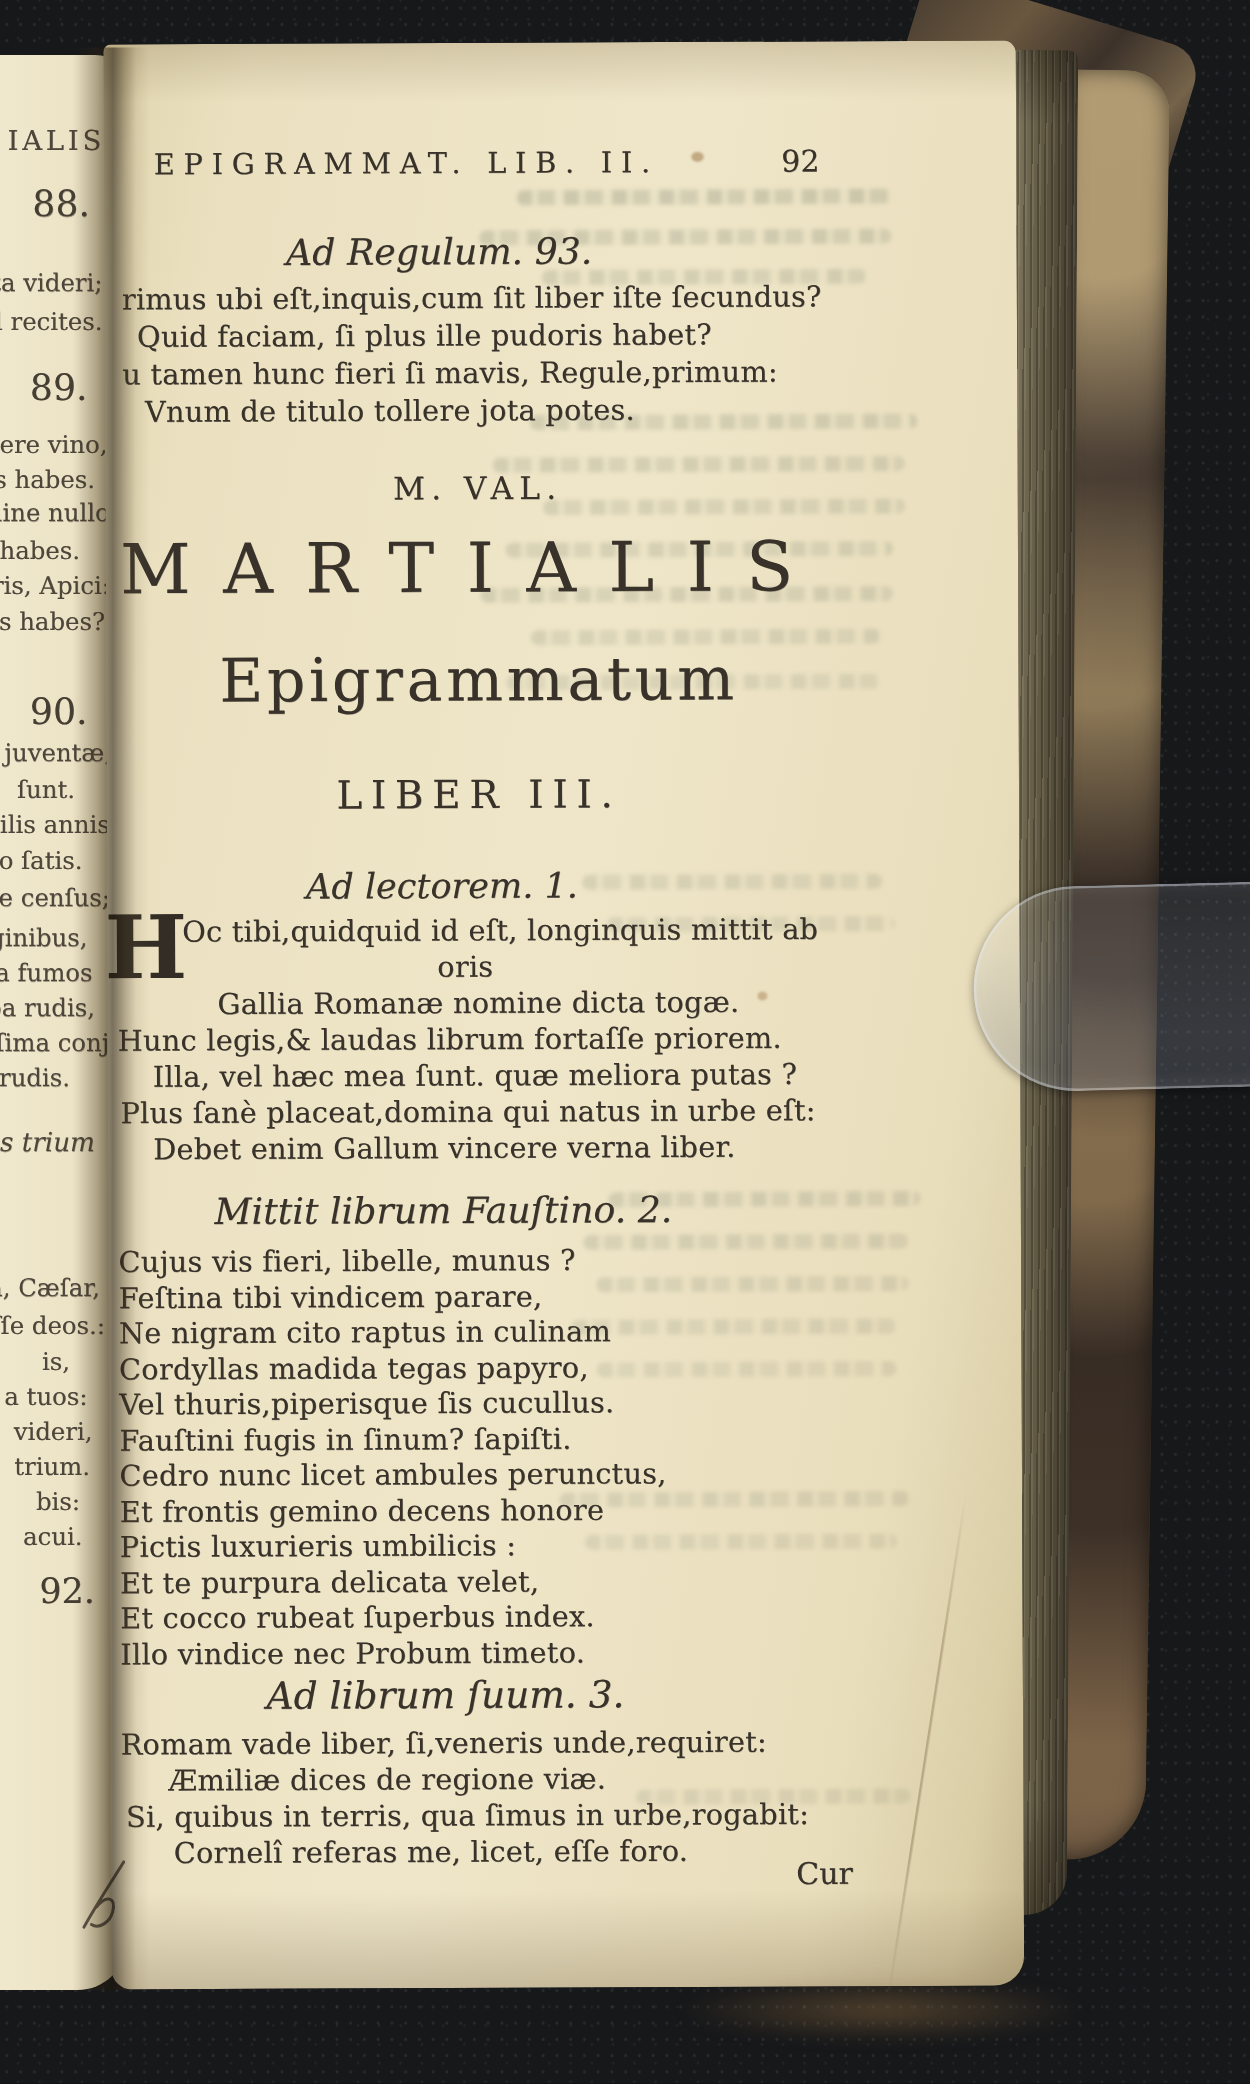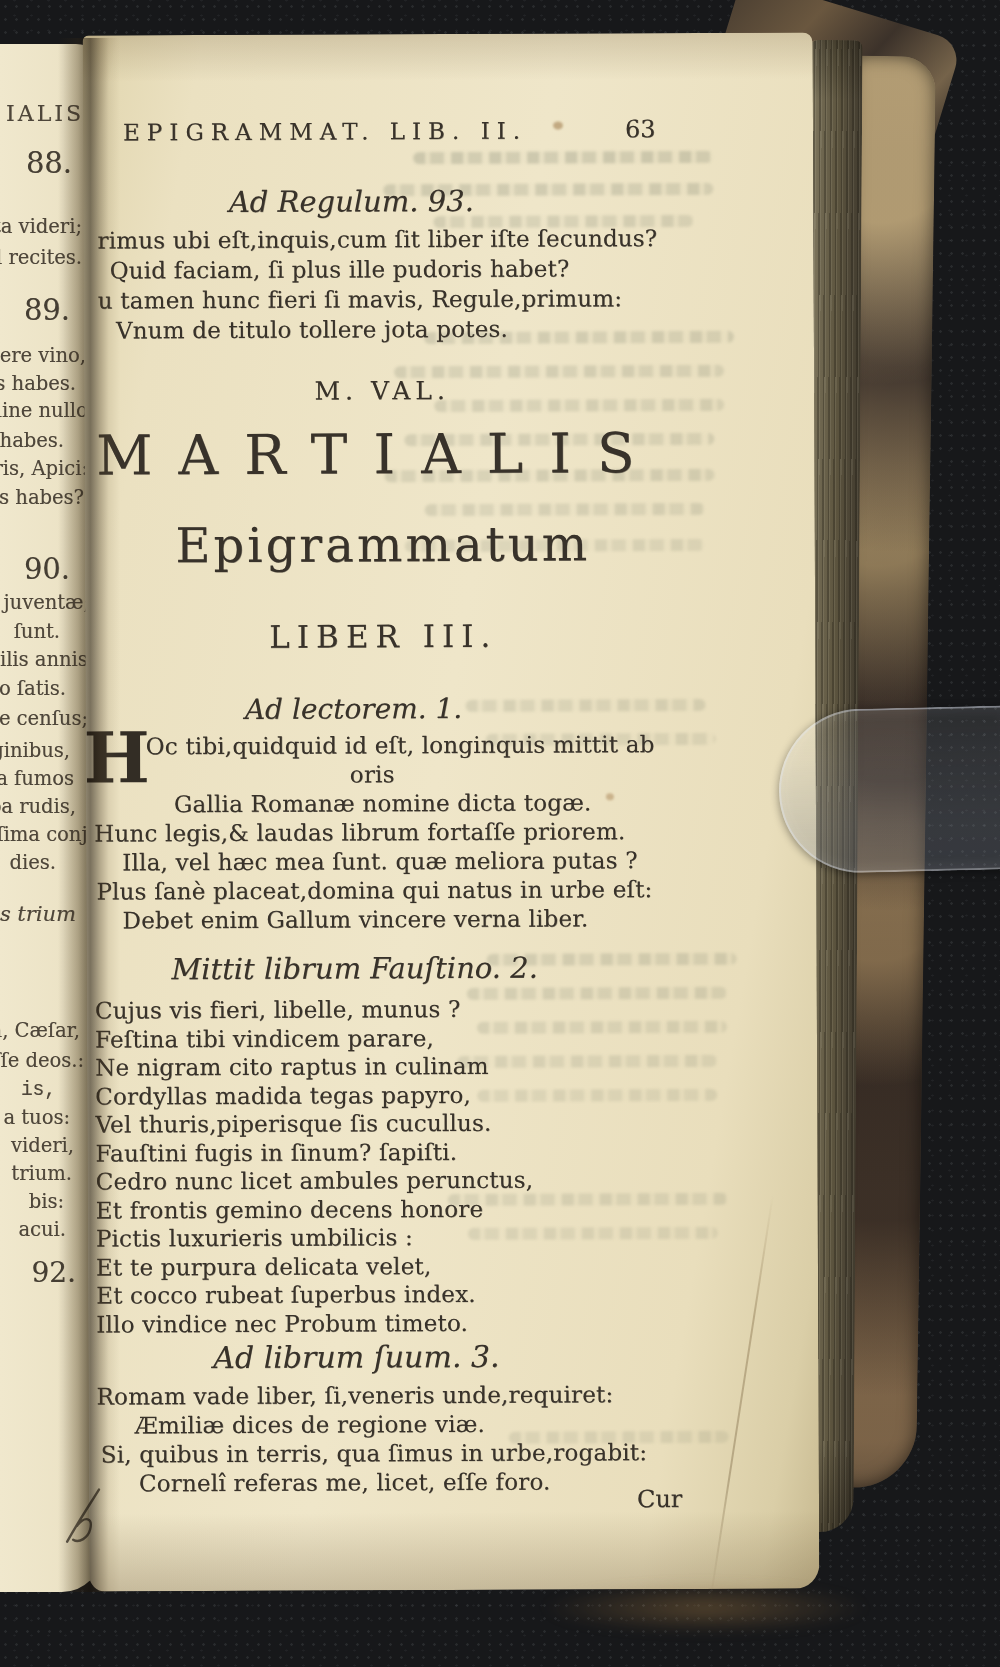--- a/index.html
+++ b/index.html
@@ -125,25 +125,25 @@
     <div class="frag num" style="top:510px;right:32px;">90.</div>
     <div class="frag" style="top:548px;right:12px;">me juventæ;</div>
     <div class="frag" style="top:577px;right:42px;">ſunt.</div>
     <div class="frag" style="top:605px;right:8px;">inutilis annis,</div>
     <div class="frag" style="top:634px;right:36px;">mo ſatis.</div>
     <div class="frag" style="top:664px;right:14px;">cere cenſus;</div>
     <div class="frag" style="top:696px;right:32px;">ginibus,</div>
     <div class="frag" style="top:724px;right:28px;">ria fumos</div>
     <div class="frag" style="top:752px;right:26px;">erba rudis,</div>
     <div class="frag" style="top:780px;right:2px;">iſſima conju</div>
-    <div class="frag" style="top:808px;right:46px;">dies.</div>
+    <div class="frag" style="top:808px;right:46px;">rudis.</div>
     <div class="frag ital" style="top:859px;right:26px;">us trium</div>
     <div class="frag" style="top:976px;right:22px;">a, Cæſar,</div>
     <div class="frag" style="top:1006px;right:18px;">eſſe deos.:</div>
-    <div class="frag" style="top:1035px;right:46px;font-family:Liberation Mono, monospace;">is,</div>
+    <div class="frag" style="top:1035px;right:46px;">is,</div>
     <div class="frag" style="top:1063px;right:32px;">a tuos:</div>
     <div class="frag" style="top:1091px;right:28px;">videri,</div>
     <div class="frag" style="top:1119px;right:30px;">trium.</div>
     <div class="frag" style="top:1147px;right:38px;">bis:</div>
     <div class="frag" style="top:1175px;right:36px;">acui.</div>
     <div class="frag num" style="top:1214px;right:26px;font-size:28px;">92.</div>
   </div>
 
   <div class="main-page">
 
@@ -162,21 +162,21 @@
     <div class="ghost" style="top:920px;left:400px;width:250px;opacity:.4;"></div>
     <div class="ghost" style="top:954px;left:380px;width:260px;opacity:.38;"></div>
     <div class="ghost" style="top:988px;left:390px;width:250px;opacity:.35;"></div>
     <div class="ghost" style="top:1022px;left:370px;width:260px;opacity:.33;"></div>
     <div class="ghost" style="top:1056px;left:390px;width:240px;opacity:.3;"></div>
     <div class="ghost" style="top:1160px;left:360px;width:280px;opacity:.34;"></div>
     <div class="ghost" style="top:1194px;left:380px;width:250px;opacity:.3;"></div>
     <div class="ghost" style="top:1398px;left:420px;width:220px;opacity:.3;"></div>
 
     <div class="running-head ink">EPIGRAMMAT. LIB. II.</div>
-    <div class="pageno ink">63</div>
+    <div class="pageno ink">92</div>
 
     <div class="ehead ink" style="top:150px;">Ad Regulum. 93.</div>
     <div class="block lh30 ink" style="top:190px;">
       <div class="vline" style="margin-left:6px;">rimus ubi eſt,inquis,cum ſit liber iſte ſecundus?</div>
       <div class="vline" style="margin-left:18px;">Quid faciam, ſi plus ille pudoris habet?</div>
       <div class="vline" style="margin-left:6px;">u tamen hunc fieri ſi mavis, Regule,primum:</div>
       <div class="vline" style="margin-left:24px;">Vnum de titulo tollere jota potes.</div>
     </div>
 
     <div class="tblock ink" style="top:342px;font-size:25px;letter-spacing:5px;">M. VAL.</div>

